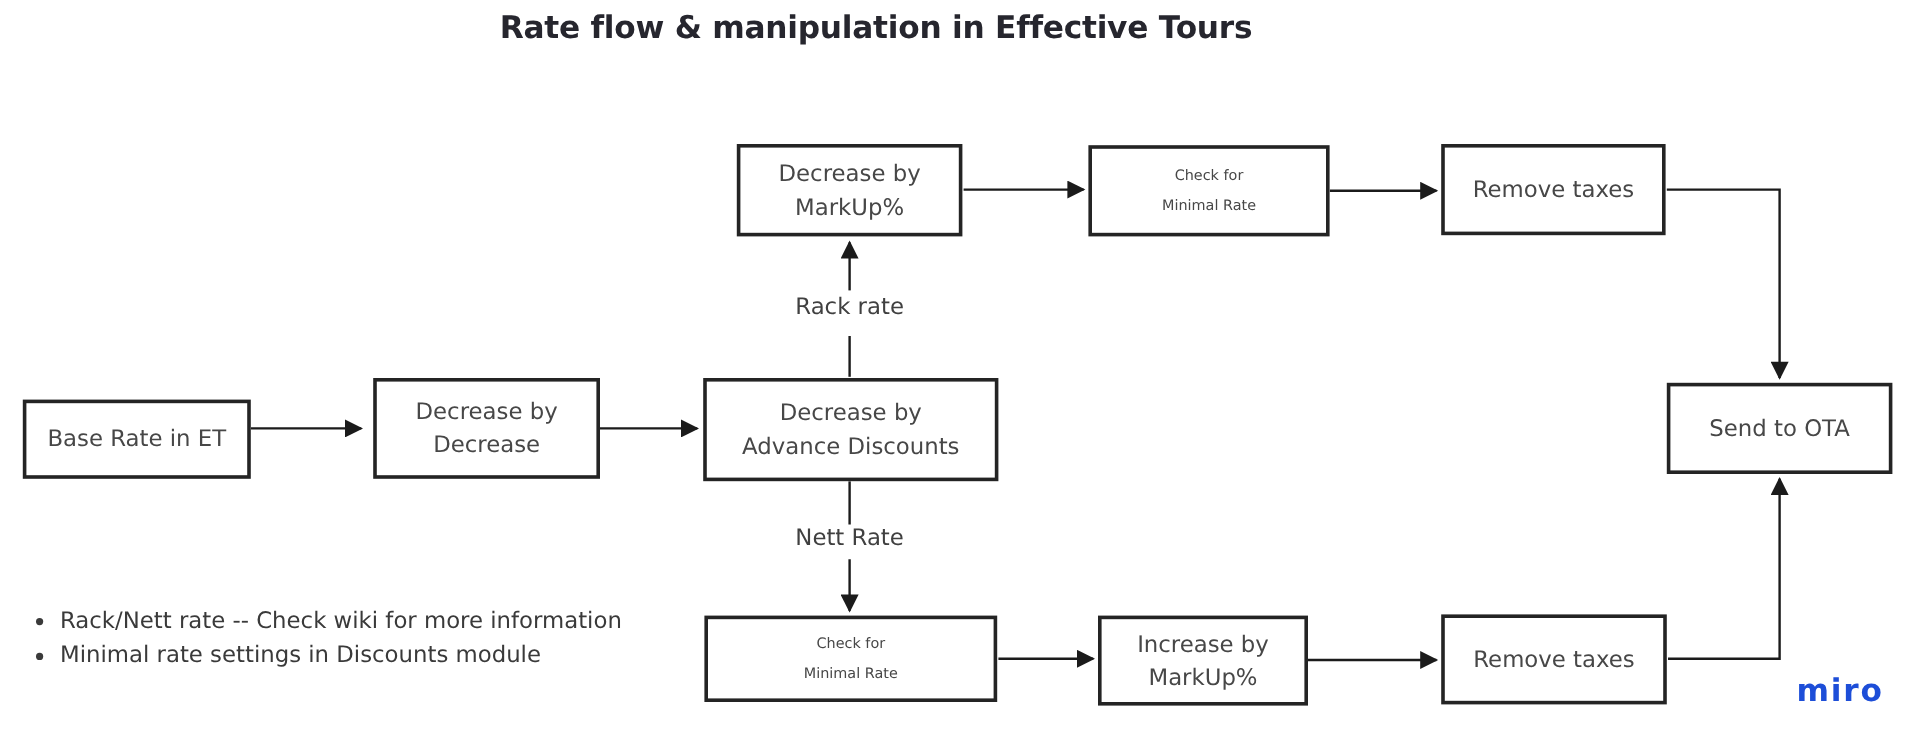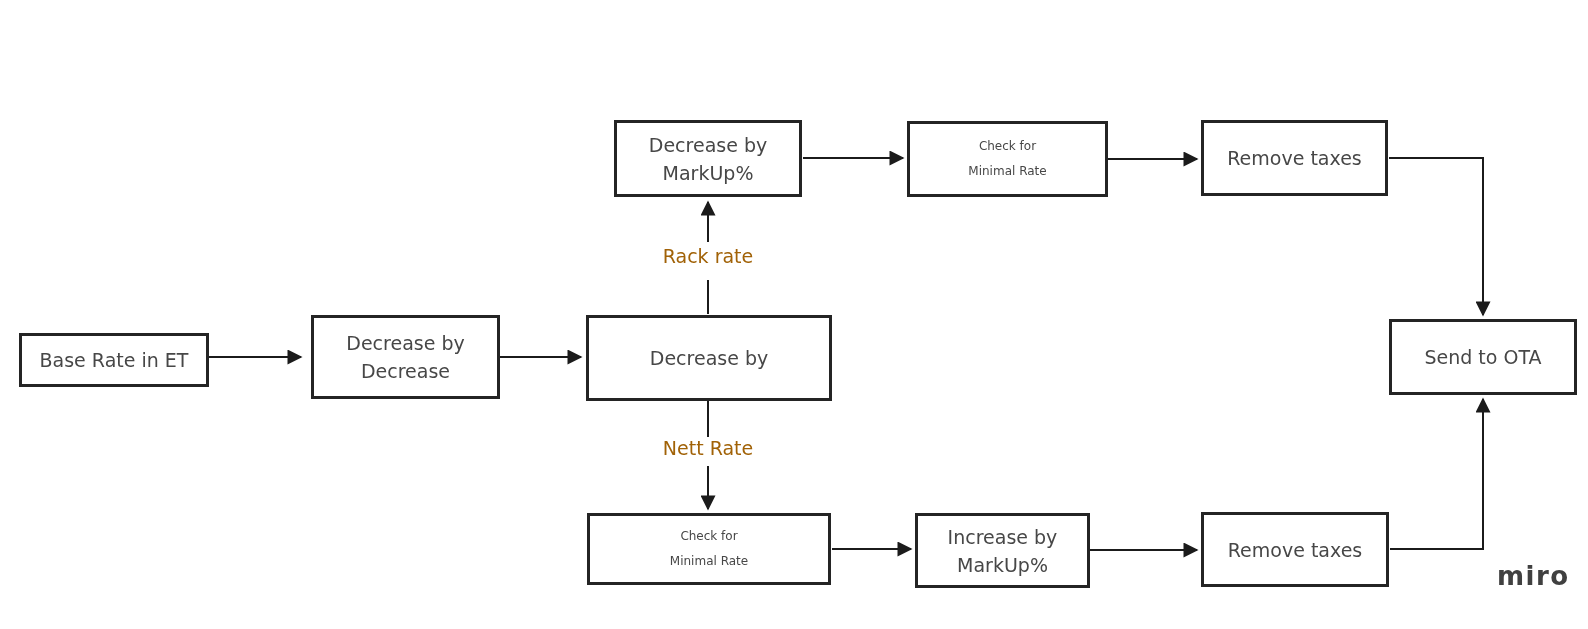--- a/index.html
+++ b/index.html
@@ -33,51 +33,52 @@
     justify-content: center;
     text-align: center;
     color: #474747;
     font-size: 19px;
     line-height: 28px;
   }
   .node.small { font-size: 12px; line-height: 25px; }
   .edge-label {
     position: absolute;
     transform: translateX(-50%);
-    color: #a16207;
+    color: #404040;
     font-size: 19px;
     white-space: nowrap;
   }
   svg.wires { position: absolute; left: 0; top: 0; pointer-events: none; }
   .notes {
     position: absolute;
     left: 28px;
     top: 503px;
     margin: 0;
     padding: 0 0 0 20px;
     color: #3a3a3a;
     font-size: 19px;
     line-height: 29px;
   }
   .notes li { margin: 0; padding-left: 2px; }
   .watermark {
     position: absolute;
     left: 1497px;
     top: 561px;
-    color: #404040;
+    color: #1d4ed8;
     font-size: 26px;
     font-weight: 600;
     letter-spacing: 1.5px;
   }
 </style>
 </head>
 <body>
 
 <div id="canvas">
 
+  <div class="title">Rate flow &amp; manipulation in Effective Tours</div>
 
   <svg class="wires" width="1588" height="629" viewBox="0 0 1588 629">
     <defs>
       <marker id="arrow" viewBox="0 0 10 10" refX="9" refY="5" markerWidth="21" markerHeight="15" orient="auto" markerUnits="userSpaceOnUse">
         <path d="M0,0 L10,5 L0,10 z" fill="#1b1b1b"></path>
       </marker>
     </defs>
     <g stroke="#1b1b1b" stroke-width="2" fill="none">
       <path d="M209,357 H301" marker-end="url(#arrow)"></path>
       <path d="M500,357 H581" marker-end="url(#arrow)"></path>
@@ -87,31 +88,32 @@
       <path d="M1108,159 H1197" marker-end="url(#arrow)"></path>
       <path d="M1389,158 H1483 V315" marker-end="url(#arrow)"></path>
       <path d="M708,401 V437"></path>
       <path d="M708,466 V509" marker-end="url(#arrow)"></path>
       <path d="M832,549 H911" marker-end="url(#arrow)"></path>
       <path d="M1090,550 H1197" marker-end="url(#arrow)"></path>
       <path d="M1390,549 H1483 V399" marker-end="url(#arrow)"></path>
     </g>
   </svg>
 
-  <div class="node" style="left:19px; top:333px; width:190px; height:54px;justify-content:center;">
+  <div class="node" style="left:19px; top:333px; width:190px; height:66px;justify-content:center;">
     <span>Base Rate in ET</span>
   </div>
 
   <div class="node" style="left:311px; top:315px; width:189px; height:84px;">
     <span>Decrease by</span>
     <span>Decrease</span>
   </div>
 
   <div class="node" style="left:586px; top:315px; width:246px; height:86px;">
     <span>Decrease by</span>
+    <span>Advance Discounts</span>
   </div>
 
   <div class="node" style="left:614px; top:120px; width:188px; height:77px;">
     <span>Decrease by</span>
     <span>MarkUp%</span>
   </div>
 
   <div class="node small" style="left:907px; top:121px; width:201px; height:76px;">
     <span>Check for</span>
     <span>Minimal Rate</span>
@@ -135,16 +137,20 @@
     <span>MarkUp%</span>
   </div>
 
   <div class="node" style="left:1201px; top:512px; width:188px; height:75px;">
     <span>Remove taxes</span>
   </div>
 
   <div class="edge-label" style="left:708px; top:245px;">Rack rate</div>
   <div class="edge-label" style="left:708px; top:437px;">Nett Rate</div>
 
+  <ul class="notes">
+    <li>Rack/Nett rate -- Check wiki for more information</li>
+    <li>Minimal rate settings in Discounts module</li>
+  </ul>
 
   <div class="watermark">miro</div>
 
 </div>
 
 </body></html>

